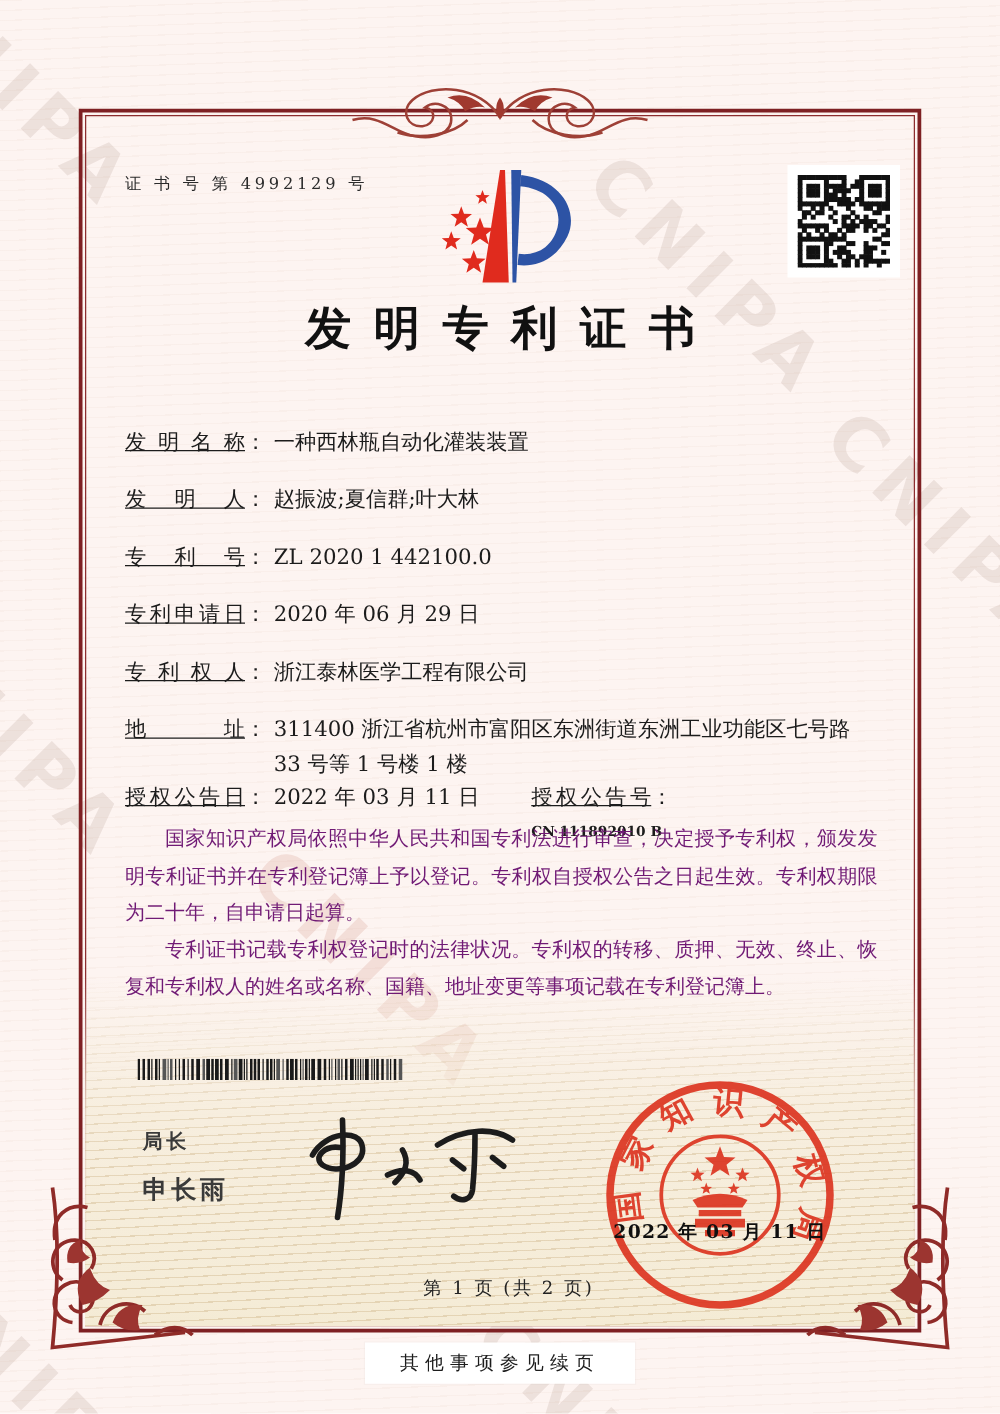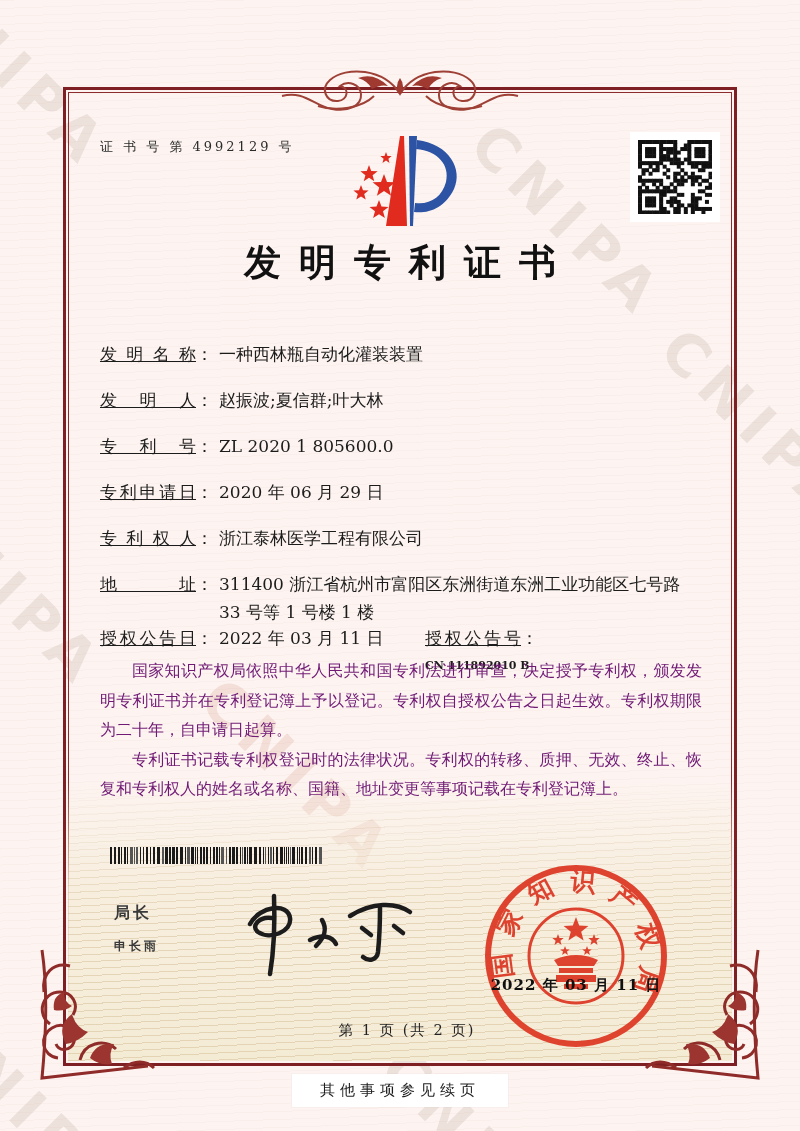--- a/index.html
+++ b/index.html
@@ -35,21 +35,21 @@
   .fvalue{display:inline-block;width:470px;vertical-align:top;}
   .pair2{position:absolute;left:325px;top:0;}
   .pair2 .fvalue{width:180px;font-size:11px;font-weight:bold;}
   .bodytext{position:absolute;left:100px;top:656px;width:602px;font-size:16px;line-height:29.5px;
             text-align:justify;color:#701a75;}
   .bodytext p{margin:0;text-indent:2em;}
   .barcode{position:absolute;left:110px;top:847px;}
   .sign-title{position:absolute;left:114px;top:903px;font-family:"DejaVu Sans","Liberation Sans",sans-serif;
               font-size:16px;font-weight:600;letter-spacing:3px;color:#3a3a3a;}
   .sign-name{position:absolute;left:114px;top:938px;font-family:"DejaVu Sans","Liberation Sans",sans-serif;
-             font-size:12px;font-weight:600;letter-spacing:3px;color:#3a3a3a;}
+             font-size:20px;font-weight:600;letter-spacing:3px;color:#3a3a3a;}
   .signature{position:absolute;left:222px;top:882px;}
   .seal{position:absolute;left:480px;top:860px;}
   .seal-date{position:absolute;left:487px;top:976px;width:178px;text-align:center;z-index:5;
              font-size:15px;font-weight:bold;letter-spacing:1px;color:#101010;}
   .page-info{position:absolute;left:63px;right:63px;top:1021px;text-align:center;
              font-size:14.5px;letter-spacing:2px;color:#222;padding-left:14px;}
   .note-box{position:absolute;left:50%;transform:translateX(-50%);top:1074px;background:#ffffff;
             padding:7px 28px;font-size:15px;letter-spacing:5px;color:#1c1c1c;box-shadow:0 0 0 1px rgba(0,0,0,0.02);}
   .orn-top{position:absolute;left:270px;top:56px;}
   .orn-bl{position:absolute;left:28px;top:940px;}
@@ -379,21 +379,21 @@
 
   <div class="title">发明专利证书</div>
 
   <div class="row" style="top:340px">
     <span class="flabel">发明名称</span><span class="colon">：</span><span class="fvalue">一种西林瓶自动化灌装装置</span>
   </div>
   <div class="row" style="top:386px">
     <span class="flabel">发明人</span><span class="colon">：</span><span class="fvalue">赵振波;夏信群;叶大林</span>
   </div>
   <div class="row" style="top:432px">
-    <span class="flabel">专利号</span><span class="colon">：</span><span class="fvalue">ZL 2020 1 805600.0</span>
+    <span class="flabel">专利号</span><span class="colon">：</span><span class="fvalue">ZL 2020 1 442100.0</span>
   </div>
   <div class="row" style="top:478px">
     <span class="flabel">专利申请日</span><span class="colon">：</span><span class="fvalue">2020 年 06 月 29 日</span>
   </div>
   <div class="row" style="top:524px">
     <span class="flabel">专利权人</span><span class="colon">：</span><span class="fvalue">浙江泰林医学工程有限公司</span>
   </div>
   <div class="row" style="top:570px">
     <span class="flabel">地址</span><span class="colon">：</span><span class="fvalue">311400 浙江省杭州市富阳区东洲街道东洲工业功能区七号路 33 号等 1 号楼 1 楼</span>
   </div>

